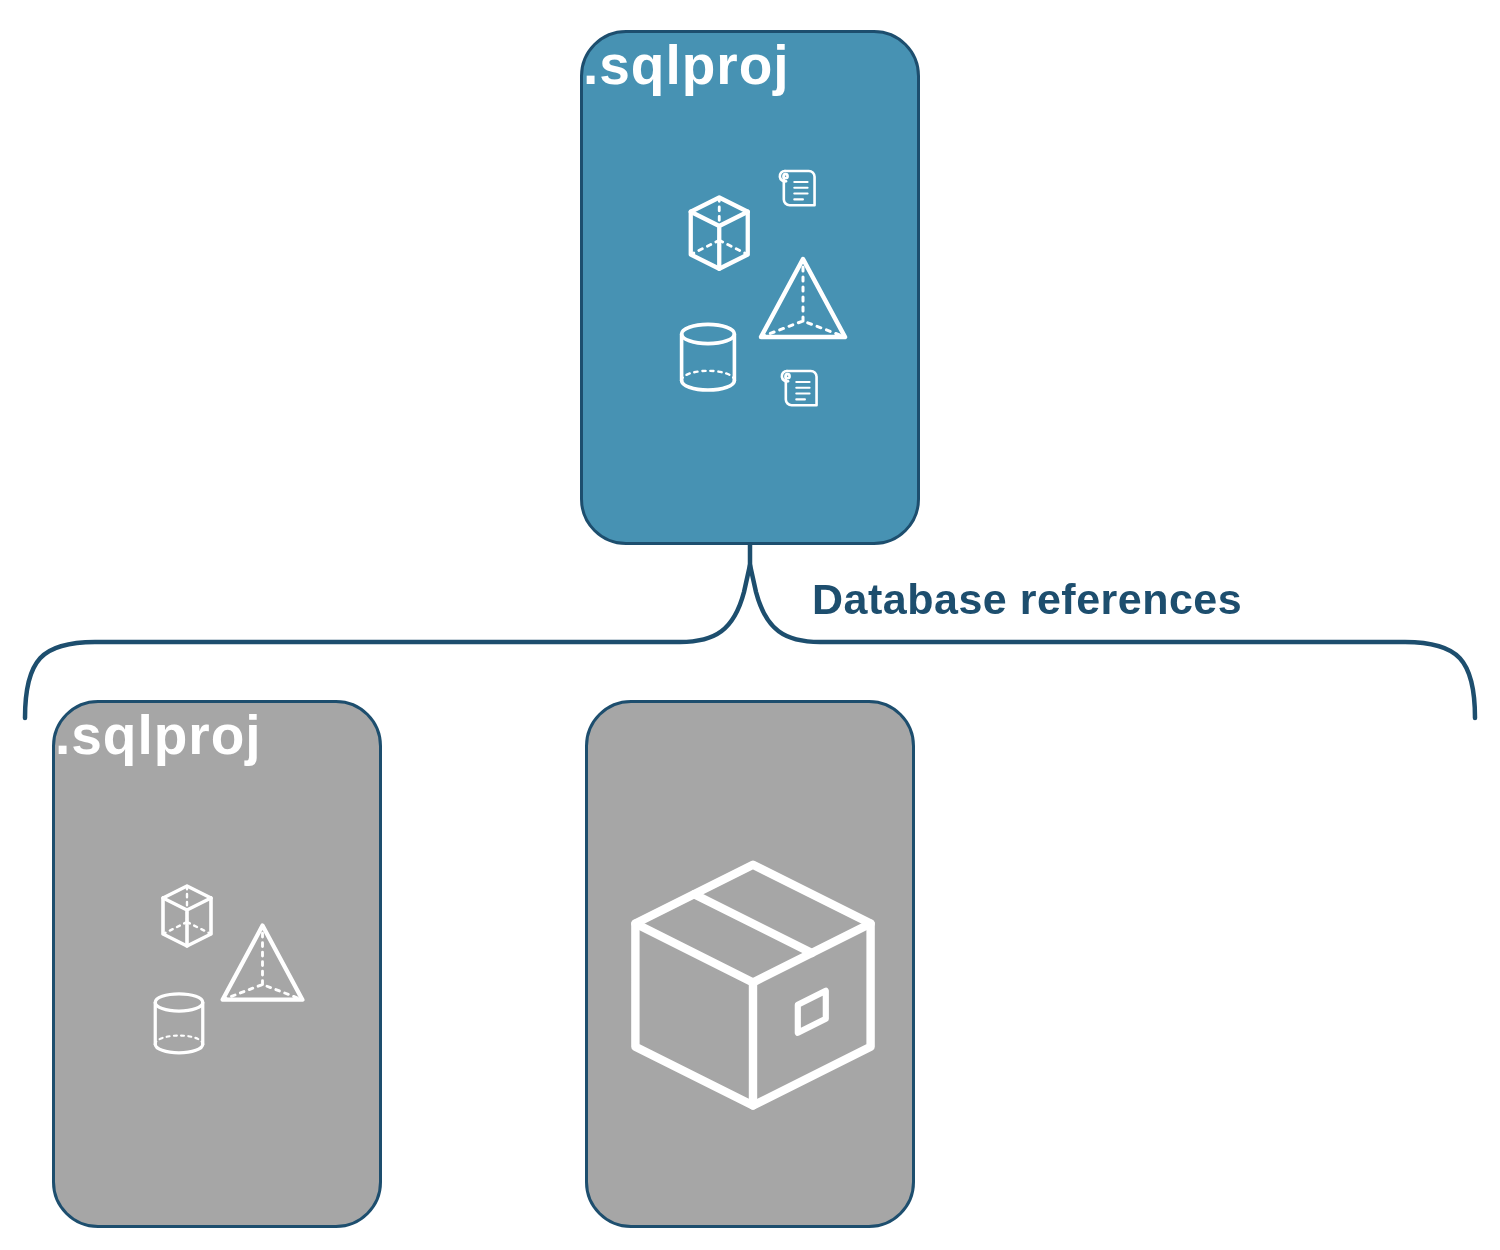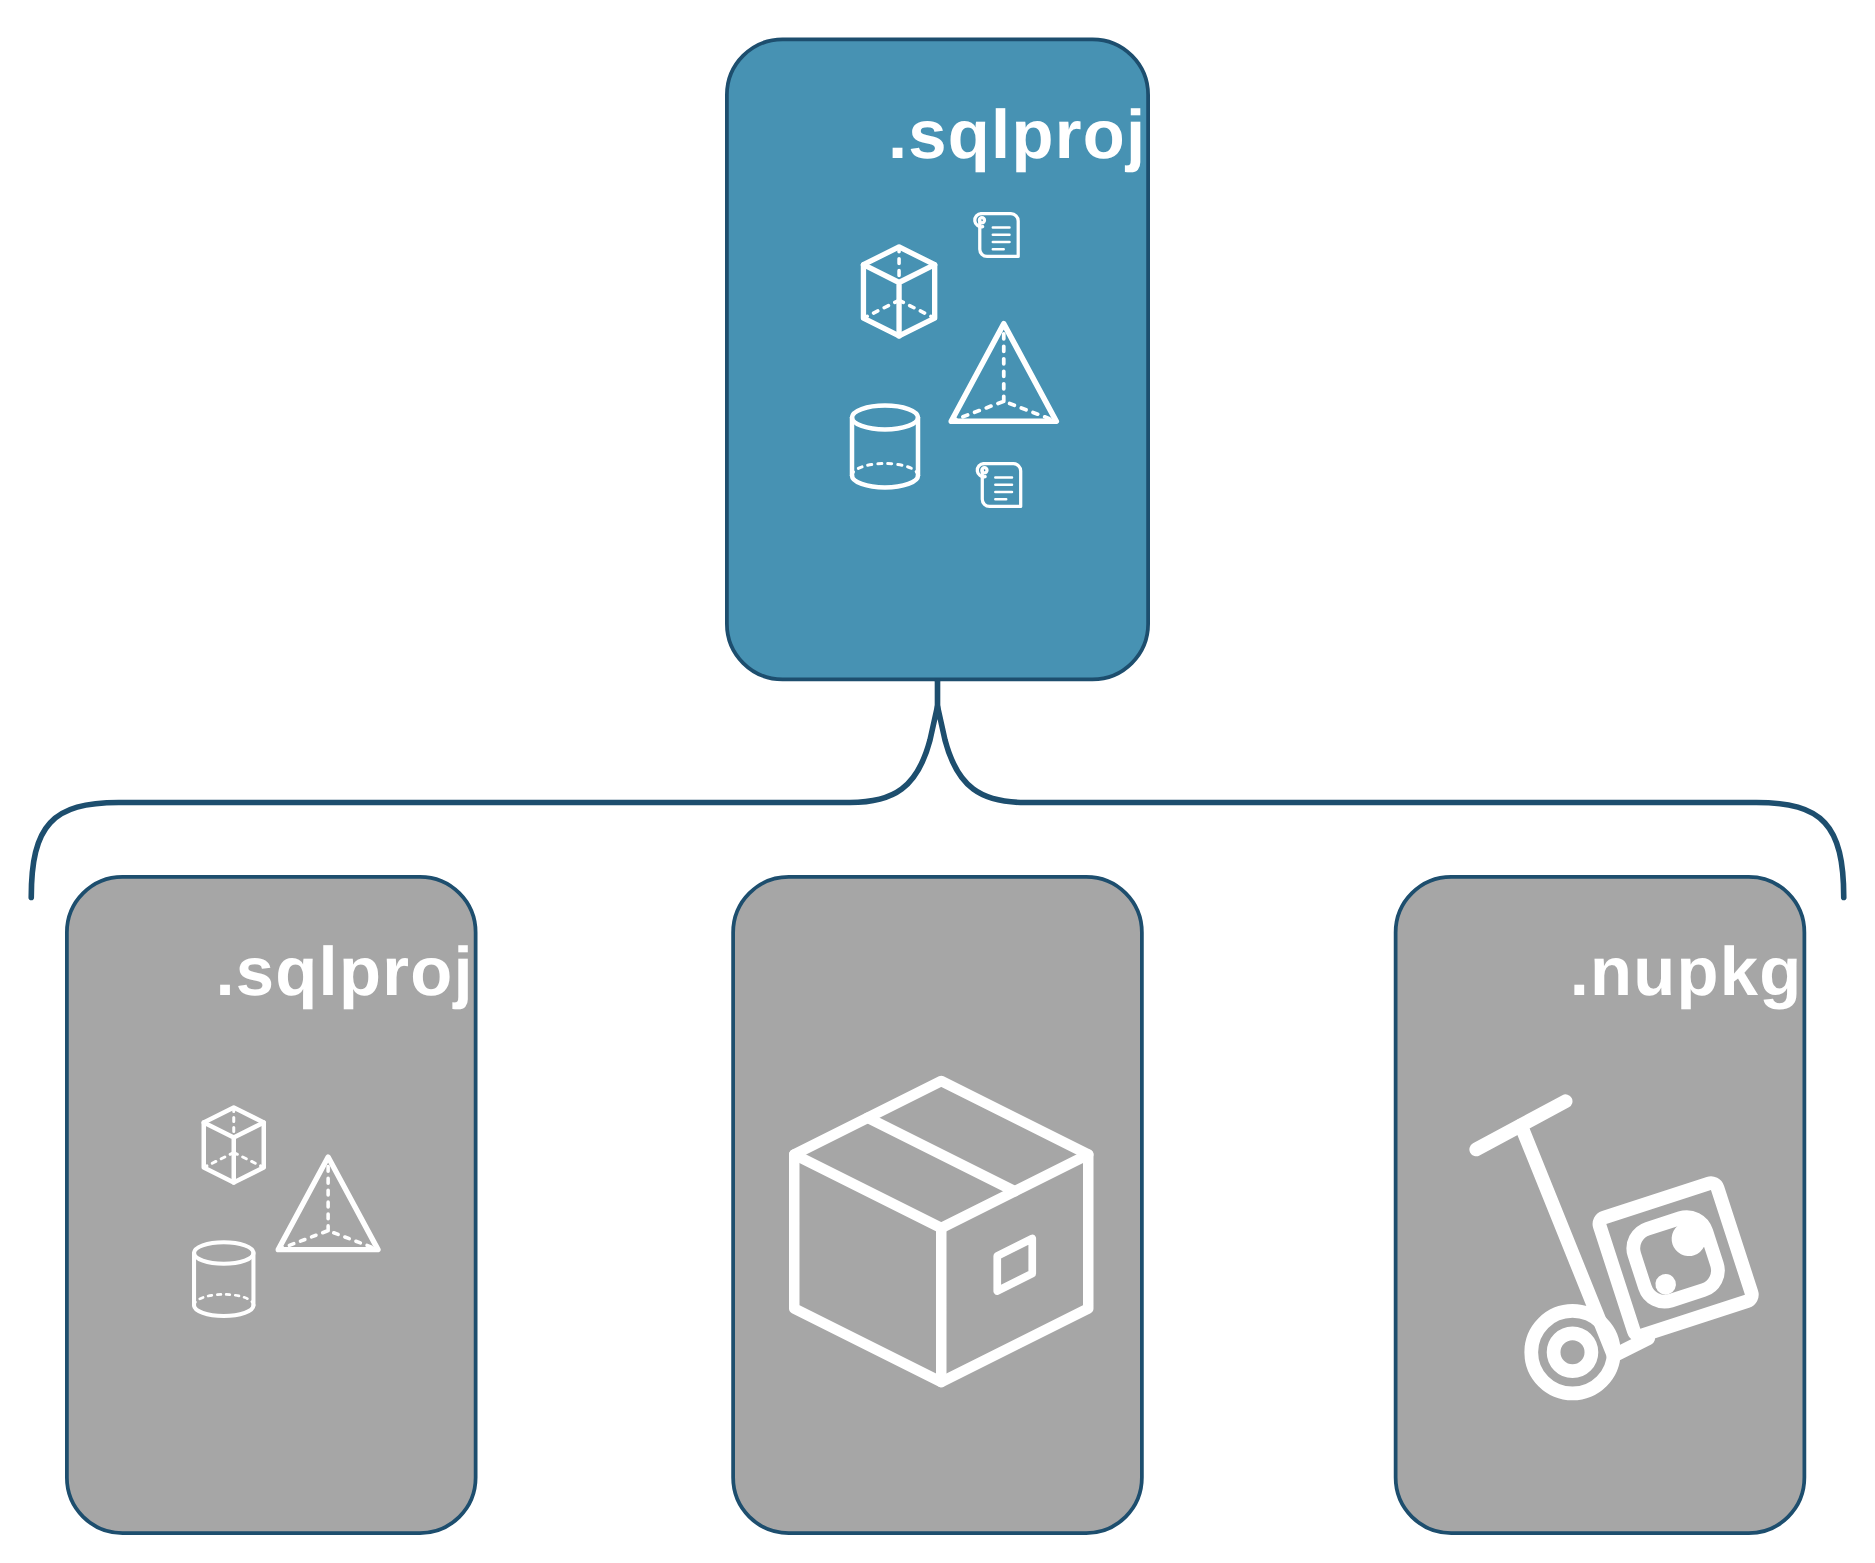--- a/index.html
+++ b/index.html
@@ -7,22 +7,22 @@
     position:relative; width:1500px; height:1250px; background:#ffffff;
     font-family:"Liberation Sans", sans-serif; overflow:hidden;
   }
   .card { position:absolute; box-sizing:border-box; border:3px solid #1d4e6e; border-radius:46px; }
   .card-root { left:580px; top:30px; width:340px; height:515px; background:#4792b3; }
   .card-child { top:700px; width:330px; height:528px; background:#a6a6a6; }
   #child-0 { left:52px; }
   #child-1 { left:585px; }
   #child-2 { left:1115px; }
   .card-title {
-    text-align:right; color:#ffffff; font-weight:700; font-size:55px;
-    margin-top:42px; letter-spacing:1px; user-select:none;
+    text-align:left; color:#ffffff; font-weight:700; font-size:55px;
+    letter-spacing:1px; user-select:none;
   }
   .icon { position:absolute; display:block; }
   .connector-svg { position:absolute; left:0; top:0; width:1500px; height:1250px; pointer-events:none; }
   .connector-label {
     position:absolute; left:812px; top:575px; font-size:43px; font-weight:700;
     color:#1d4e6e; letter-spacing:0.5px; white-space:nowrap;
   }
   .defs-hidden { position:absolute; width:0; height:0; overflow:hidden; }
 </style>
 </head>
@@ -103,40 +103,35 @@
       </svg>
     <svg class="icon" style="left:186px; top:331px;" width="58" height="58">
         <use href="#sym-scroll"></use>
       </svg>
   </div>
 
   <svg class="connector-svg">
     <path d="M750,545 L750,568" fill="none" stroke="#1d4e6e" stroke-width="4.5" stroke-linecap="round"></path>
     <path d="M25,718 C25,660 42,642 95,642 L680,642 C715,642 734,630 744,592 L750,565 L756,592 C766,630 785,642 820,642 L1405,642 C1458,642 1475,660 1475,718" fill="none" stroke="#1d4e6e" stroke-width="4.5" stroke-linecap="round" stroke-linejoin="round"></path>
   </svg>
+  <div class="connector-label">Database references</div>
 
   <div class="card card-child" id="child-0">
     <div class="card-title">.sqlproj</div>
     <svg class="icon" style="left:88px; top:175px;" width="80" height="80">
         <use href="#sym-cube"></use>
       </svg>
     <svg class="icon" style="left:160px; top:215px;" width="95" height="95">
         <use href="#sym-pyramid"></use>
       </svg>
     <svg class="icon" style="left:88px; top:285px;" width="72" height="72">
         <use href="#sym-cylinder"></use>
       </svg>
   </div>
 
   <div class="card card-child" id="child-1">
     <svg class="icon" style="left:25px; top:145px;" width="280" height="280">
         <use href="#sym-box"></use>
       </svg>
   </div>
 
-  <div class="card card-child" id="child-2">
-    <div class="card-title">.nupkg</div>
-    <svg class="icon" style="left:30px; top:145px;" width="275" height="275">
-        <use href="#sym-handtruck"></use>
-      </svg>
-  </div>
 
 </div>
 
 </body></html>

